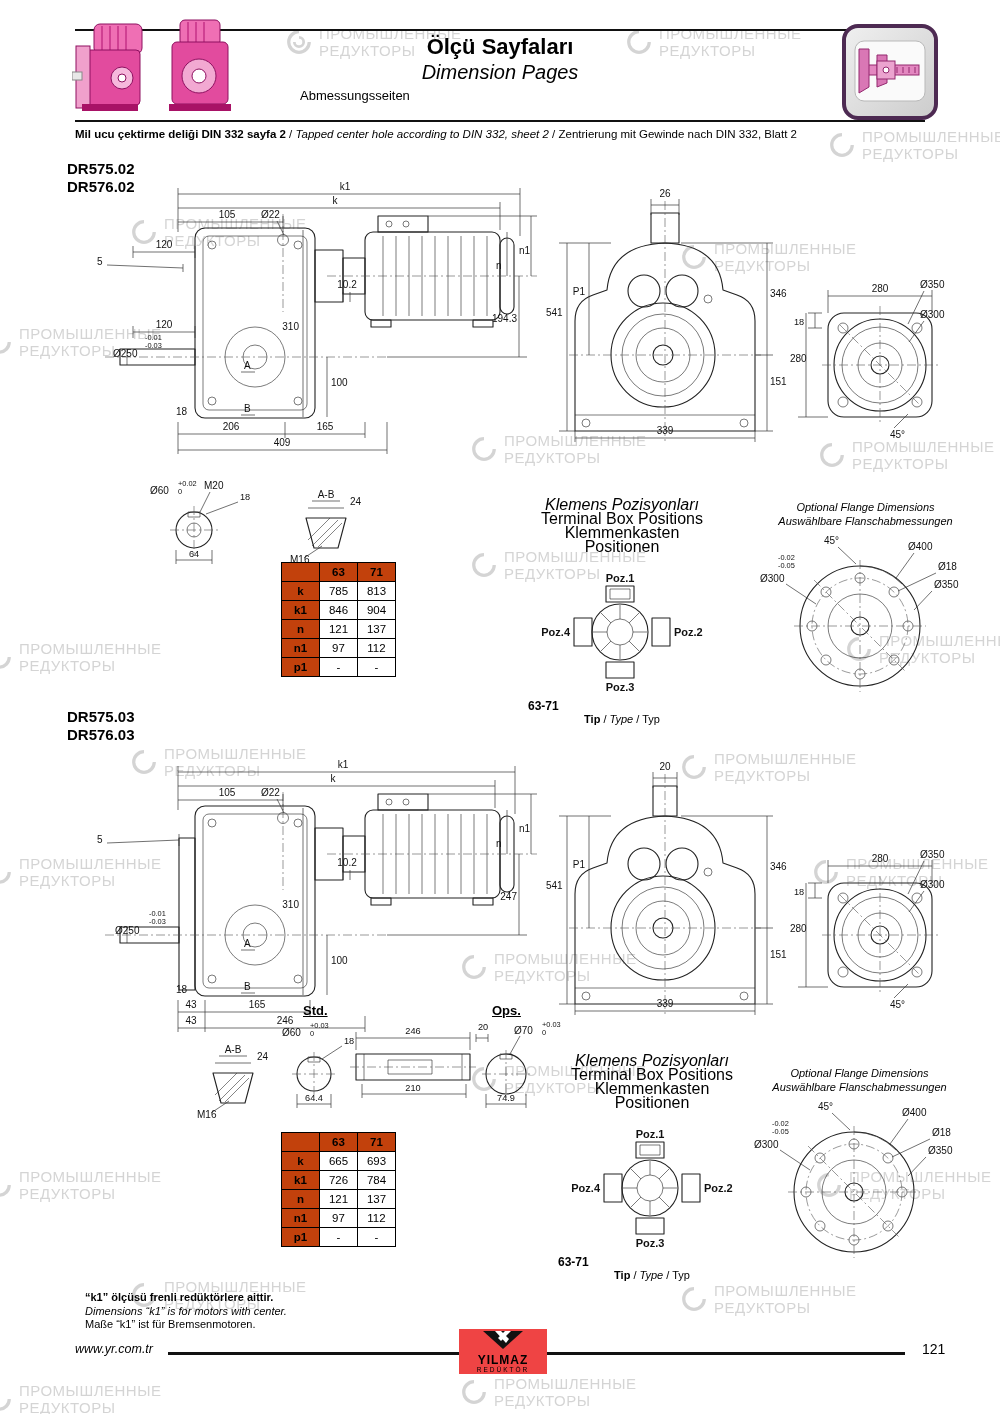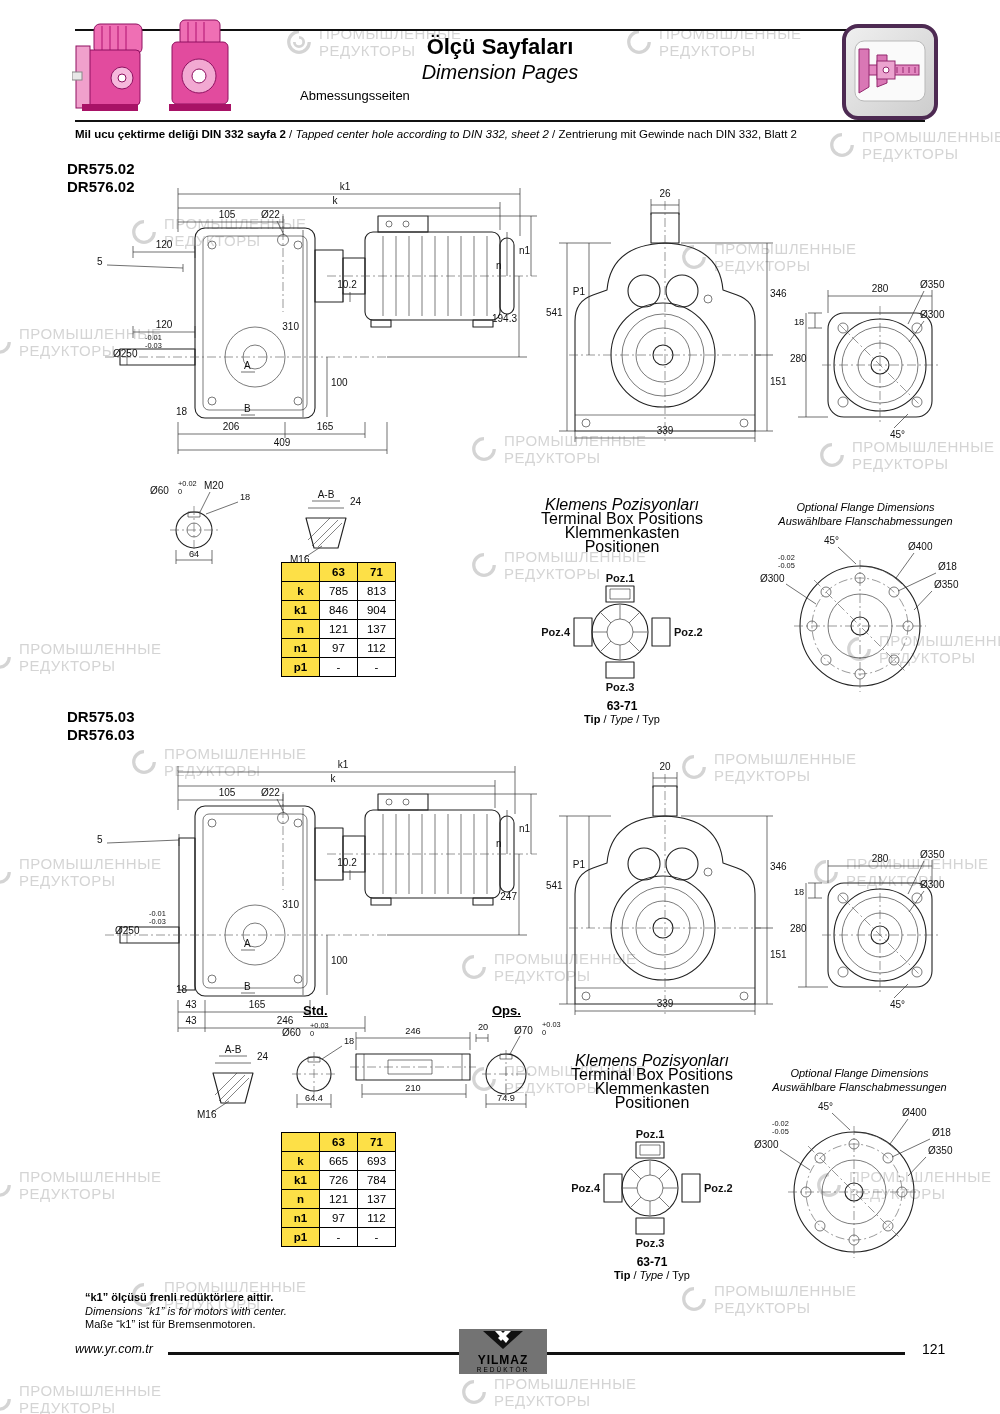--- a/index.html
+++ b/index.html
@@ -32,37 +32,37 @@
   svg .f7 { font-size:7.4px; } svg .f9 { font-size:9.2px; } svg .fb { font-size:11px; font-weight:bold; }
   .ln { stroke:#222; stroke-width:1.1; fill:none; stroke-linejoin:round; }
   .thin { stroke-width:.6; }
   .dim { stroke:#333; stroke-width:.7; fill:none; }
   .cl { stroke:#555; stroke-width:.6; fill:none; stroke-dasharray:9 3 2 3; }
   .hatch { stroke:#333; stroke-width:.6; }
 
   
   .dim-table { border-collapse:collapse; font-size:11.5px; background:#fff; }
   .dim-table td { border:1px solid #000; width:38px; height:19px; text-align:center; vertical-align:middle; }
-  .dim-table .hd, .dim-table .lbl { background:#fde047; font-weight:bold; }
+  .dim-table .hd, .dim-table .lbl { background:#c2410c; font-weight:bold; }
 
   
   .tb-title { font-size:16px; text-align:center; line-height:14px; }
   .it { font-style:italic; }
-  .tb-range { font-size:12px; font-weight:bold; text-align:center; margin-top:1px; }
+  .tb-range { font-size:12px; font-weight:bold; margin-top:1px; }
   .tb-tip { font-size:11px; text-align:center; }
   .of-title { font-size:11px; font-style:italic; text-align:center; line-height:14px; }
 
   .stdops { font-weight:bold; font-size:13px; text-decoration:underline; }
 
   
   .note { position:absolute; left:85px; top:1283px; font-size:11px; line-height:13.5px;margin-top:8px; }
   .note .b { font-weight:bold; } .note .i { font-style:italic; }
   .website { position:absolute; left:75px; top:1342px; font-size:12.5px; font-style:italic; }
   .pageno { position:absolute; left:922px; top:1341px; font-size:14px; }
-  .logo { position:absolute; left:459px; top:1329px; width:88px; text-align:center; background:#737373; padding:1px 3px; }
+  .logo { position:absolute; left:459px; top:1329px; width:88px; text-align:center; background:#ef4444; padding:1px 3px; }
   .logo .l1 { font-weight:bold; font-size:12px; letter-spacing:1px; line-height:12px; }
   .logo .l2 { font-size:6.5px; letter-spacing:2px; }
 </style>
 </head>
 <body>
 
 <div class="page">
 
   <div class="wm" style="left:285px;top:25px">
       <svg width="28" height="28" viewBox="0 0 30 30">

